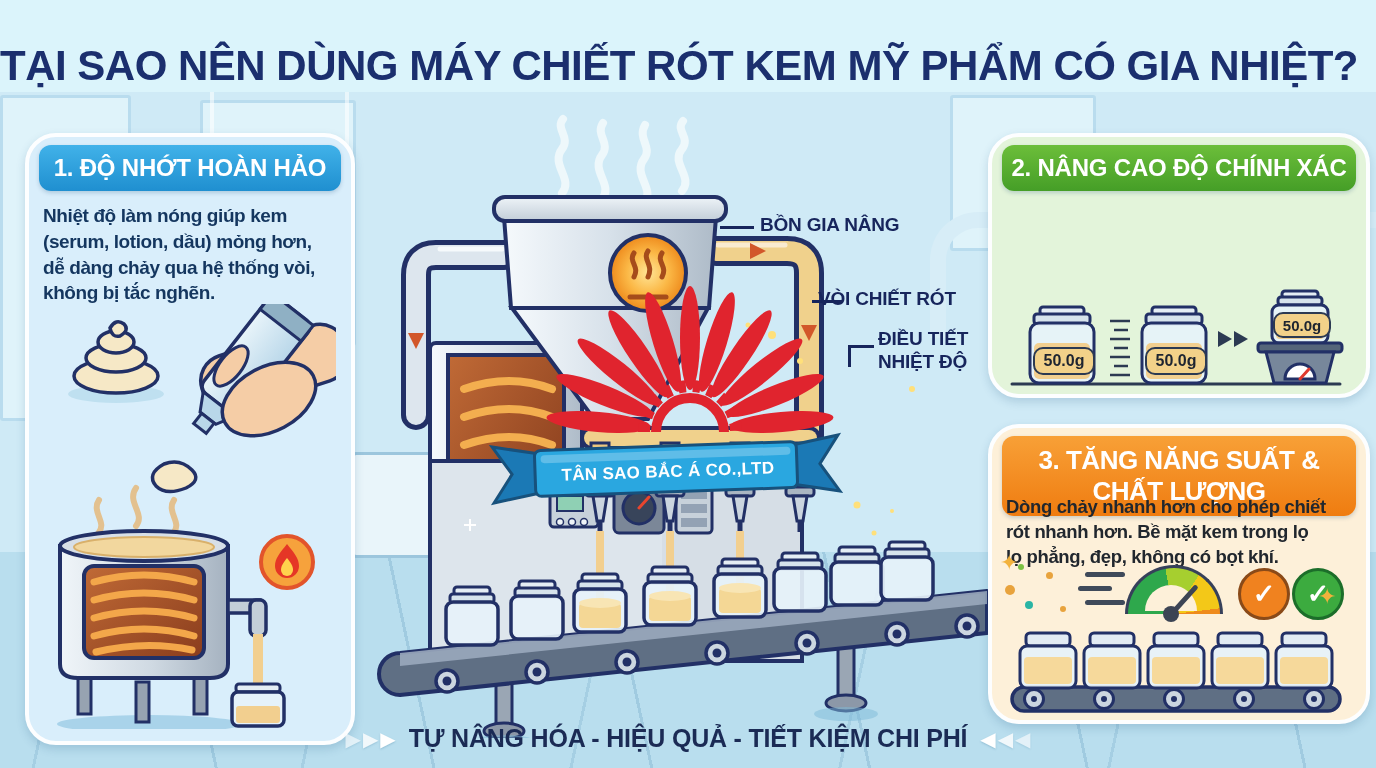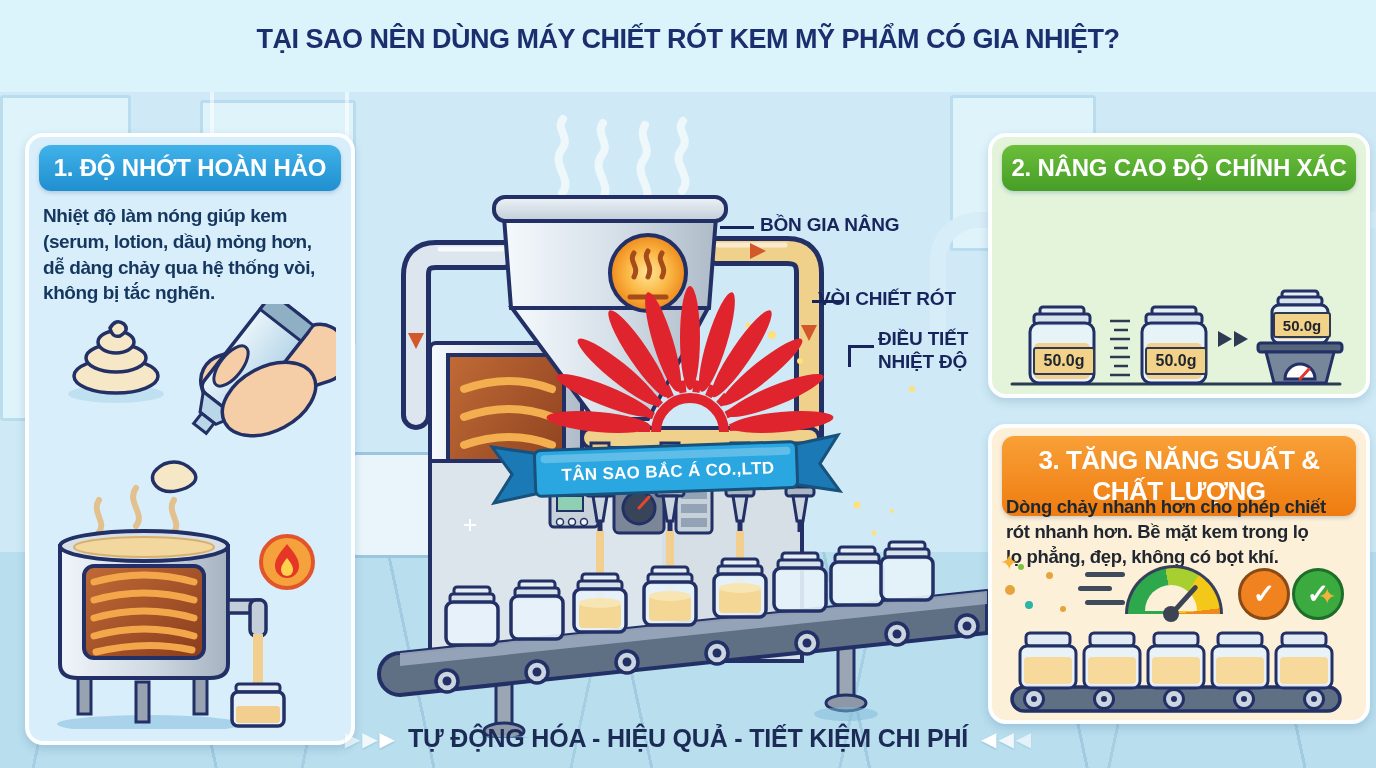--- a/index.html
+++ b/index.html
@@ -9,37 +9,37 @@
   
   .wpane{position:absolute;background:rgba(233,249,253,.6);border:3px solid rgba(165,208,230,.65);border-radius:3px;z-index:0}
   .seam{position:absolute;width:4px;background:rgba(255,255,255,.55);z-index:0}
   .floor{position:absolute;left:0;top:552px;width:1376px;height:216px;z-index:0;background:#b9deee;
     background-image:repeating-linear-gradient(78deg,transparent 0 210px,rgba(120,172,202,.38) 210px 213px),
                      repeating-linear-gradient(-78deg,transparent 0 260px,rgba(120,172,202,.30) 260px 263px)}
   .bg-pipe{position:absolute;left:930px;top:212px;width:446px;height:110px;z-index:0;
     border-top:16px solid #d7edf7;border-left:16px solid #d7edf7;border-top-left-radius:48px}
   .cabinet{position:absolute;left:352px;top:452px;width:76px;height:100px;background:#e9f5fa;border:3px solid #9cc6dd;border-radius:4px;z-index:1}
   
-  .title{position:absolute;left:0;top:24px;width:100%;text-align:center;font-size:27px;font-weight:800;
+  .title{position:absolute;left:0;top:42px;width:100%;font-size:42px;font-weight:800;
     color:#1b2f6e;letter-spacing:-.5px;white-space:nowrap;z-index:4}
   
-  .card{position:absolute;border-radius:18px;border:4px solid #fdfeff;box-shadow:0 4px 10px rgba(20,80,120,.18);z-index:5}
+  .card{position:absolute;border-radius:31px;border:4px solid #fdfeff;box-shadow:0 4px 10px rgba(20,80,120,.18);z-index:5}
   #card1{left:25px;top:133px;width:322px;height:604px;background:#d9eefb}
   #card2{left:988px;top:133px;width:374px;height:257px;background:#e3f4da}
   #card3{left:988px;top:424px;width:374px;height:292px;background:#fdf0d9}
   .chead{position:absolute;left:10px;right:10px;top:8px;border-radius:12px;color:#fff;font-weight:800;
     text-align:center;padding:9px 2px;font-size:24px;letter-spacing:-.2px;box-shadow:0 2px 4px rgba(0,60,110,.2)}
   #card1 .chead{background:linear-gradient(#41b2e9,#1f8fd0)}
   #card2 .chead{background:linear-gradient(#6cbe3a,#459e27)}
   #card3 .chead{background:linear-gradient(#f8a037,#ef7c10);font-size:26px;letter-spacing:-.5px}
   .cbody{position:absolute;left:14px;right:8px;font-weight:700;white-space:pre-line}
   #card1 .cbody{top:66px;font-size:19px;line-height:1.36;color:#14365f;letter-spacing:-.4px}
   #card2 .cbody{top:62px;font-size:18px;line-height:1.36;color:#21272e;letter-spacing:-.35px}
   #card3 .cbody{top:66px;font-size:18.5px;line-height:1.36;color:#21272e;letter-spacing:-.35px}
-  .chip{position:absolute;background:#f2d189;border:2px solid #2c3a52;border-radius:3px;color:#1d2430;
+  .chip{position:absolute;background:#f2d189;border:2px solid #2c3a52;border-radius:10px;color:#1d2430;
     font-weight:800;text-align:left;z-index:7;display:flex;align-items:center;justify-content:center}
   
   .mlabel{position:absolute;font-weight:800;color:#17255c;font-size:19px;letter-spacing:-.2px;white-space:nowrap;z-index:6}
   .conn{position:absolute;background:#17255c;z-index:6}
   
   .ribbon-text{position:absolute;left:538px;top:452px;width:260px;height:40px;z-index:6;
     display:flex;align-items:center;justify-content:center;color:#fff;font-weight:800;font-size:17px;
     letter-spacing:.3px;transform:rotate(-2deg);white-space:nowrap}
   
   .tagline{position:absolute;left:0;top:724px;width:100%;display:flex;justify-content:center;align-items:center;
@@ -555,21 +555,21 @@
   <div class="check green">✓</div>
   <div class="spark" style="left:1000px;top:552px">✦</div>
   <div class="spark" style="left:1318px;top:586px">✦</div>
 
   <div class="tagline">
     <span class="arrgrp">
       <span class="arr a1">▶</span>
       <span class="arr a2">▶</span>
       <span class="arr">▶</span>
     </span>
-    <span class="txt">TỰ ĐỘNG HÓA - HIỆU QUẢ - TIẾT KIỆM CHI PHÍ</span>
+    <span class="txt">TỰ NÂNG HÓA - HIỆU QUẢ - TIẾT KIỆM CHI PHÍ</span>
     <span class="arrgrp">
       <span class="arr">◀</span>
       <span class="arr a2">◀</span>
       <span class="arr a1">◀</span>
     </span>
   </div>
 
 </div>
 
 </body></html>

